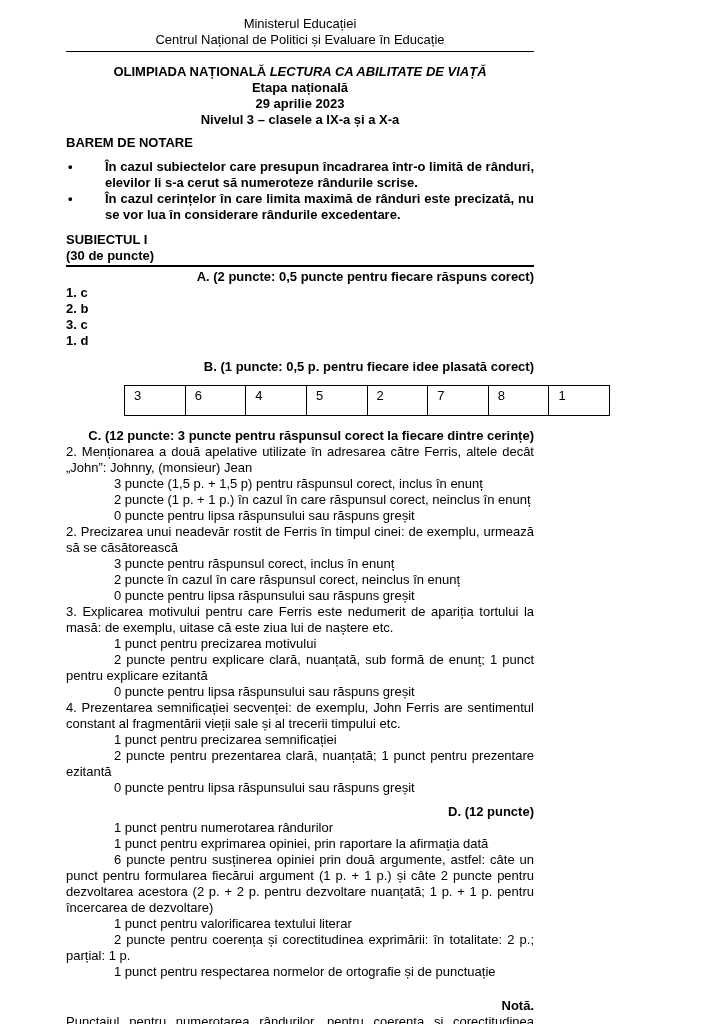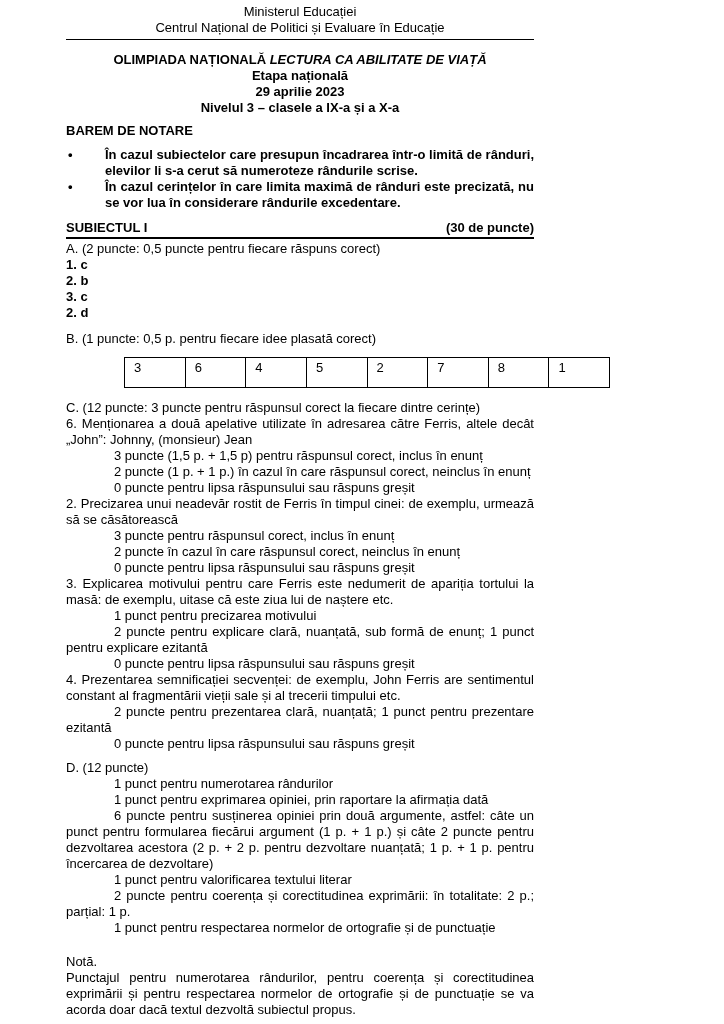--- a/index.html
+++ b/index.html
@@ -5,45 +5,45 @@
   * { margin: 0; padding: 0; box-sizing: border-box; }
   html, body { background: #ffffff; }
   body {
     width: 724px; height: 1024px;
     font-family: "Liberation Sans", sans-serif;
     color: #000;
     overflow: hidden;
   }
   .page {
     width: 600px; height: 1024px;
-    padding: 4px 66px 10px 66px;
+    padding: 16px 66px 10px 66px;
     display: flex; flex-direction: column;
     font-size: 13px; line-height: 16px;
   }
   .italic { font-style: italic; }
 
   .doc-header { text-align: center; }
   .header-divider { border: none; border-top: 1.5px solid #000; margin: 3px 0 8px 0; }
 
   .title-block { text-align: center; font-weight: bold; margin-top: 4px; }
   .barem-heading { font-weight: bold; margin: 7px 0 8px 0; }
 
   .bullets { font-weight: bold; margin-bottom: 6px; }
   .bullet-row { display: flex; }
   .bullet-glyph { width: 24px; flex: 0 0 24px; padding-left: 2px; }
   .bullet-text { flex: 1; text-align: justify; margin-left: 15px; }
 
   .subject-row {
-    display: flex; justify-content: space-between;
+    display: flex; justify-content: center;
     font-weight: bold;
     border-bottom: 2px solid #000;
-    padding-bottom: 1px; margin: 3px 0 2px 0;
+    padding-bottom: 1px; margin: 3px 0 2px 0; flex-direction: column;
   }
 
-  .sec-heading { font-weight: normal; }
+  .sec-heading { font-weight: bold; text-align: right; }
   .answers { margin-bottom: 8px; font-weight: bold; }
 
   .b-block { margin: 2px 0 0 0; }
   table.answer-table {
     border-collapse: collapse;
     margin: 10px 0 12px 58px;
     width: 486px;
   }
   table.answer-table td {
     border: 1px solid #000;
@@ -100,21 +100,21 @@
   <div class="subject-row">
     <span>SUBIECTUL I</span>
     <span>(30 de puncte)</span>
   </div>
 
   <div class="sec-heading">A. (2 puncte: 0,5 puncte pentru fiecare răspuns corect)</div>
   <div class="answers">
     <div>1. c</div>
     <div>2. b</div>
     <div>3. c</div>
-    <div>2. d</div>
+    <div>1. d</div>
   </div>
 
   <div class="b-block">
     <div class="sec-heading">B. (1 puncte: 0,5 p. pentru fiecare idee plasată corect)</div>
     <table class="answer-table">
       <tbody>
           <tr>
         <td>3</td>
         <td>6</td>
         <td>4</td>
@@ -124,36 +124,37 @@
         <td>8</td>
         <td>1</td>
       </tr>
     </tbody>
       </table>
   </div>
 
   <div>
     <div class="sec-heading">C. (12 puncte: 3 puncte pentru răspunsul corect la fiecare dintre cerințe)</div>
 
-    <div class="c-item">6. Menționarea a două apelative utilizate în adresarea către Ferris, altele decât „John”: Johnny, (monsieur) Jean</div>
+    <div class="c-item">2. Menționarea a două apelative utilizate în adresarea către Ferris, altele decât „John”: Johnny, (monsieur) Jean</div>
     <div class="sub-line">3 puncte (1,5 p. + 1,5 p) pentru răspunsul corect, inclus în enunț</div>
     <div class="sub-line">2 puncte (1 p. + 1 p.) în cazul în care răspunsul corect, neinclus în enunț</div>
     <div class="sub-line">0 puncte pentru lipsa răspunsului sau răspuns greșit</div>
 
     <div class="c-item">2. Precizarea unui neadevăr rostit de Ferris în timpul cinei: de exemplu, urmează să se căsătorească</div>
     <div class="sub-line">3 puncte pentru răspunsul corect, inclus în enunț</div>
     <div class="sub-line">2 puncte în cazul în care răspunsul corect, neinclus în enunț</div>
     <div class="sub-line">0 puncte pentru lipsa răspunsului sau răspuns greșit</div>
 
     <div class="c-item">3. Explicarea motivului pentru care Ferris este nedumerit de apariția tortului la masă: de exemplu, uitase că este ziua lui de naștere etc.</div>
     <div class="sub-line">1 punct pentru precizarea motivului</div>
     <div class="sub-line">2 puncte pentru explicare clară, nuanțată, sub formă de enunț; 1 punct pentru explicare ezitantă</div>
     <div class="sub-line">0 puncte pentru lipsa răspunsului sau răspuns greșit</div>
 
     <div class="c-item">4. Prezentarea semnificației secvenței: de exemplu, John Ferris are sentimentul constant al fragmentării vieții sale și al trecerii timpului etc.</div>
+    <div class="sub-line">1 punct pentru precizarea semnificației</div>
     <div class="sub-line">2 puncte pentru prezentarea clară, nuanțată; 1 punct pentru prezentare ezitantă</div>
     <div class="sub-line">0 puncte pentru lipsa răspunsului sau răspuns greșit</div>
   </div>
 
   <div class="d-block">
     <div class="sec-heading">D. (12 puncte)</div>
     <div class="sub-line">1 punct pentru numerotarea rândurilor</div>
     <div class="sub-line">1 punct pentru exprimarea opiniei, prin raportare la afirmația dată</div>
     <div class="sub-line">6 puncte pentru susținerea opiniei prin două argumente, astfel: câte un punct pentru formularea fiecărui argument (1 p. + 1 p.) și câte 2 puncte pentru dezvoltarea acestora (2 p. + 2 p. pentru dezvoltare nuanțată; 1 p. + 1 p. pentru încercarea de dezvoltare)</div>
     <div class="sub-line">1 punct pentru valorificarea textului literar</div>

